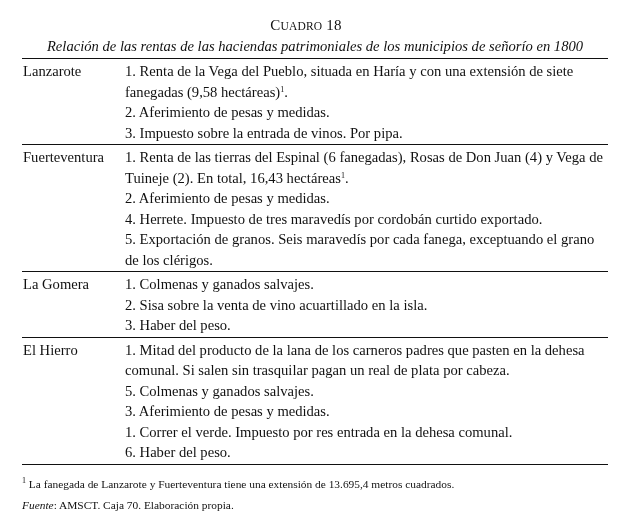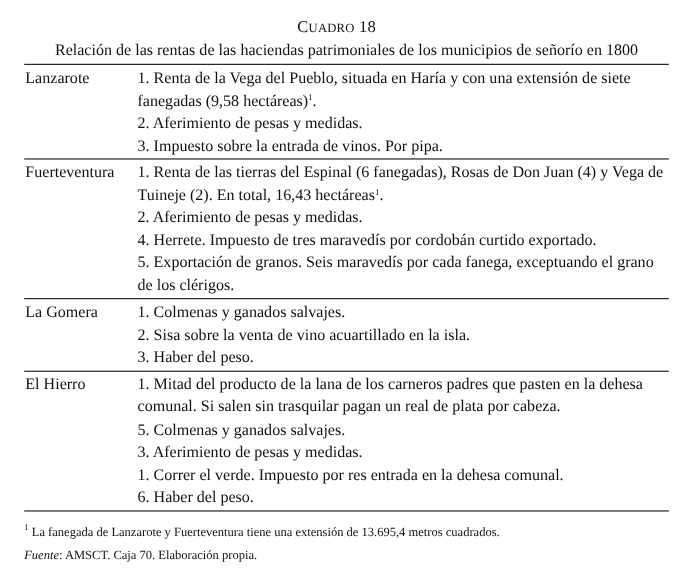--- a/index.html
+++ b/index.html
@@ -9,21 +9,21 @@
       color: #111111;
     }
     .title {
       position: absolute; top: 17px; left: 0; width: 612px; text-align: center;
       font-size: 15px; letter-spacing: 0.2px;
     }
     .title .sc-big { font-size: 15px; }
     .title .sc-small { font-size: 11.5px; text-transform: uppercase; }
     .subtitle {
       position: absolute; top: 38px; left: 22px; width: 586px; text-align: center;
-      font-size: 14.6px; white-space: nowrap;
+      font-style: italic; font-size: 14.6px; white-space: nowrap;
     }
     .table {
       position: absolute; top: 58px; left: 22px; width: 586px;
     }
     .group {
       border-top: 1.5px solid #111;
       display: flex; padding-top: 2px; padding-bottom: 1px;
     }
     .group.last { border-bottom: 1.5px solid #111; }
     .island {

